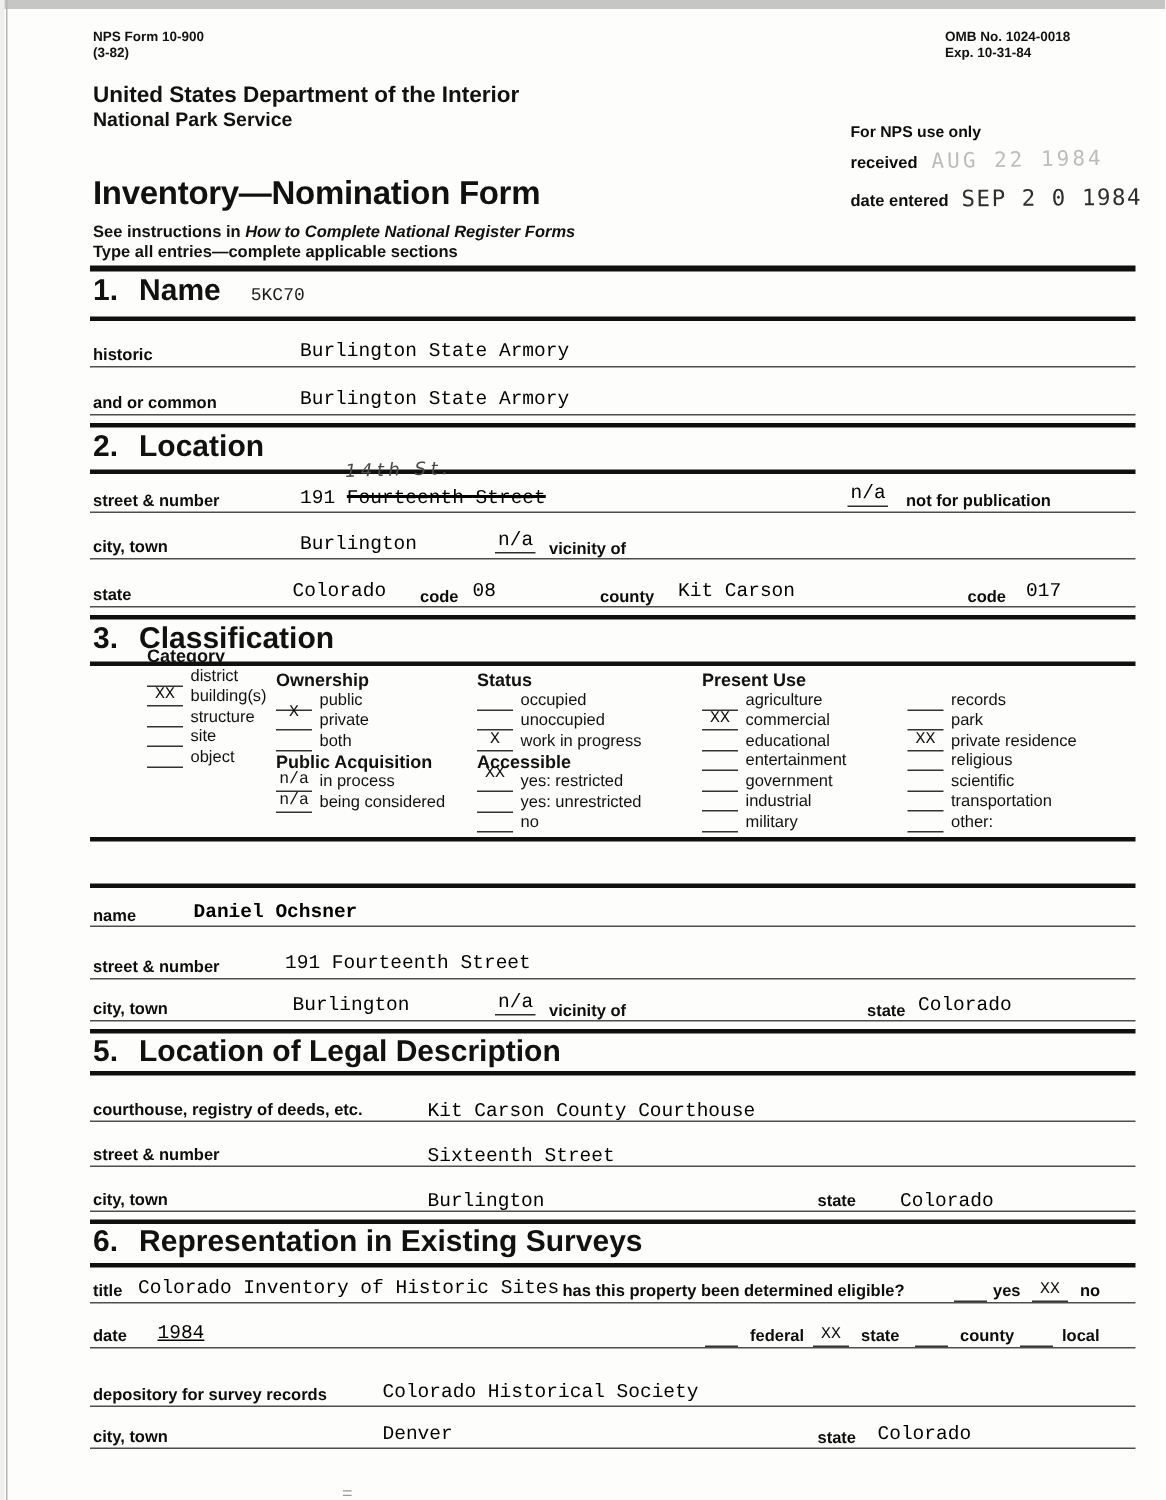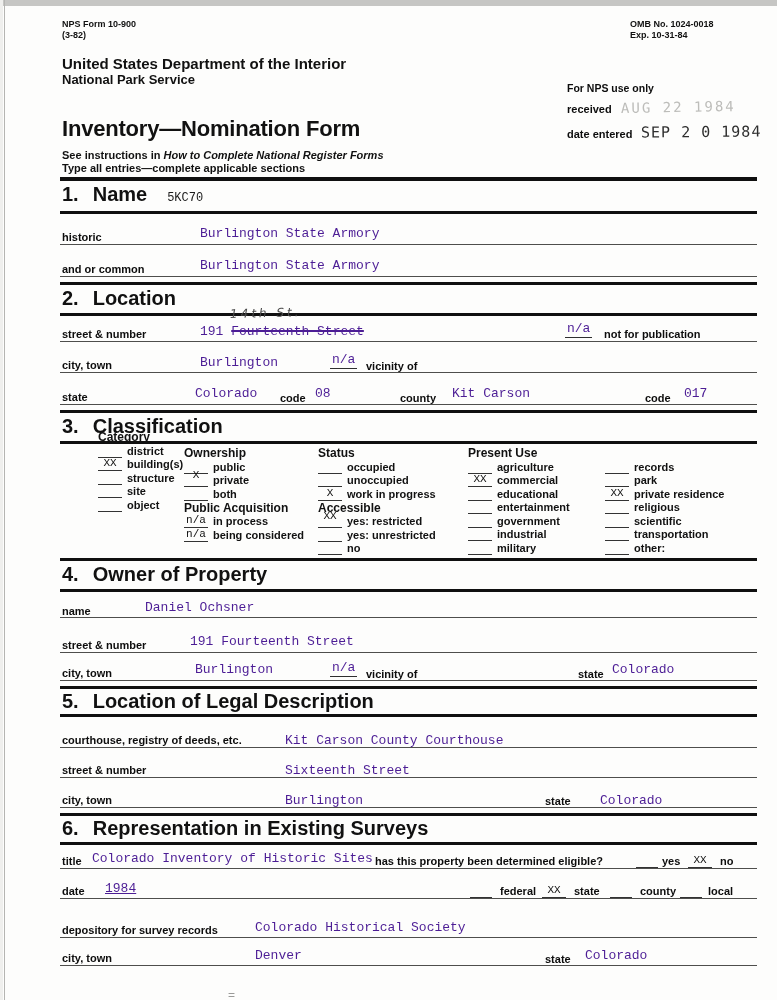--- a/index.html
+++ b/index.html
@@ -6,21 +6,21 @@
   .stage{position:relative;width:777px;height:1000px;background:#fdfdfc;overflow:hidden;
          font-family:"Liberation Sans",sans-serif;color:#111;}
   .edge-top{position:absolute;left:0;top:0;width:777px;height:6px;background:#c6c6c4;}
   .edge-left{position:absolute;left:0;top:0;width:3px;height:1000px;background:#efefed;}
   .edge-line{position:absolute;left:4px;top:0;width:1px;height:1000px;background:#b5b5b2;}
   .page{position:absolute;left:12px;top:6px;width:765px;height:744px;background:#fdfdfc;}
   .a{position:absolute;}
   .rule{height:3px;background:#101010;}
   .line{border-top:1px solid #4e4e4c;height:0;}
   .lbl{font-size:11px;font-weight:bold;white-space:nowrap;color:#0d0d0d;}
-  .typed{font-family:"Liberation Mono",monospace;font-size:13px;white-space:nowrap;color:#4c1d95;}
+  .typed{font-family:"Liberation Mono",monospace;font-size:13px;white-space:nowrap;color:#000000;}
   .typed-sm{font-family:"Liberation Mono",monospace;font-size:12px;white-space:nowrap;color:#1c1c1c;}
   .uline{border-bottom:1px solid #2e2e2e;padding:0 2px 1px 2px;}
   .strike{text-decoration:line-through;text-decoration-thickness:2px;}
   .hand{font-family:"DejaVu Sans",sans-serif;font-style:italic;font-size:12px;color:#4a4a4a;
         transform:rotate(-1.5deg);letter-spacing:3px;white-space:nowrap;}
   .tiny{font-size:9px;font-weight:bold;line-height:11px;white-space:nowrap;}
   .dept{font-size:15px;font-weight:bold;white-space:nowrap;}
   .svc{font-size:13px;font-weight:bold;white-space:nowrap;}
   .bigtitle{font-size:22px;font-weight:bold;letter-spacing:-0.2px;white-space:nowrap;}
   .instr{font-size:11px;font-weight:bold;white-space:nowrap;}
@@ -32,21 +32,21 @@
           letter-spacing:1px;transform:rotate(-0.5deg);white-space:nowrap;}
   .blankline{display:inline-block;width:22px;height:11px;border-bottom:1px solid #333;}
   .cls{font-size:11px;}
   .cls-head{font-size:12px;font-weight:bold;height:14px;white-space:nowrap;}
   .cls-item{height:13.5px;display:flex;align-items:flex-end;white-space:nowrap;}
   .cmark{display:inline-block;width:24px;min-width:24px;border-bottom:1px solid #333;
          text-align:center;font-family:"Liberation Mono",monospace;font-size:11px;
          line-height:11px;height:12px;margin-right:5px;}
   .mk{display:inline-block;font-style:normal;}
   .mk.raised{transform:translateY(-4px);}
-  .cl{font-size:11px;font-weight:bold;line-height:13px;}
+  .cl{font-size:11px;font-weight:normal;line-height:13px;}
   .artifact{font-size:12px;color:#9a9a98;letter-spacing:1px;}
 </style>
 </head>
 <body>
 
 <div class="stage">
   <div class="edge-top"></div>
   <div class="edge-left"></div>
   <div class="edge-line"></div>
 
@@ -253,26 +253,25 @@
           <span class="cmark"><i class="mk"></i></span>
           <span class="cl">transportation</span>
         </div>
       <div class="cls-item">
           <span class="cmark"><i class="mk"></i></span>
           <span class="cl">other:</span>
         </div>
     </div>
 
     <div class="a rule" style="left:48px;top:552px;width:697px;"></div>
-    <div class="a" style="left:50px;top:557px;"><span class="sec-num">4.</span><span class="sec-name">Owner of Property</span></div>
     <div class="a rule" style="left:48px;top:583px;width:697px;"></div>
 
     <div class="a line" style="left:48px;top:611px;width:697px;"></div>
     <div class="a lbl" style="left:50px;top:599px;">name</div>
-    <div class="a typed" style="left:133px;top:594px;">Daniel Ochsner</div>
+    <div class="a typed" style="left:117px;top:594px;font-weight:bold;">Daniel Ochsner</div>
 
     <div class="a line" style="left:48px;top:646px;width:697px;"></div>
     <div class="a lbl" style="left:50px;top:633px;">street &amp; number</div>
     <div class="a typed" style="left:178px;top:628px;">191 Fourteenth Street</div>
 
     <div class="a line" style="left:48px;top:674px;width:697px;"></div>
     <div class="a lbl" style="left:50px;top:661px;">city, town</div>
     <div class="a typed" style="left:183px;top:656px;">Burlington</div>
     <div class="a typed uline" style="left:318px;top:654px;">n/a</div>
     <div class="a lbl" style="left:354px;top:662px;">vicinity of</div>

